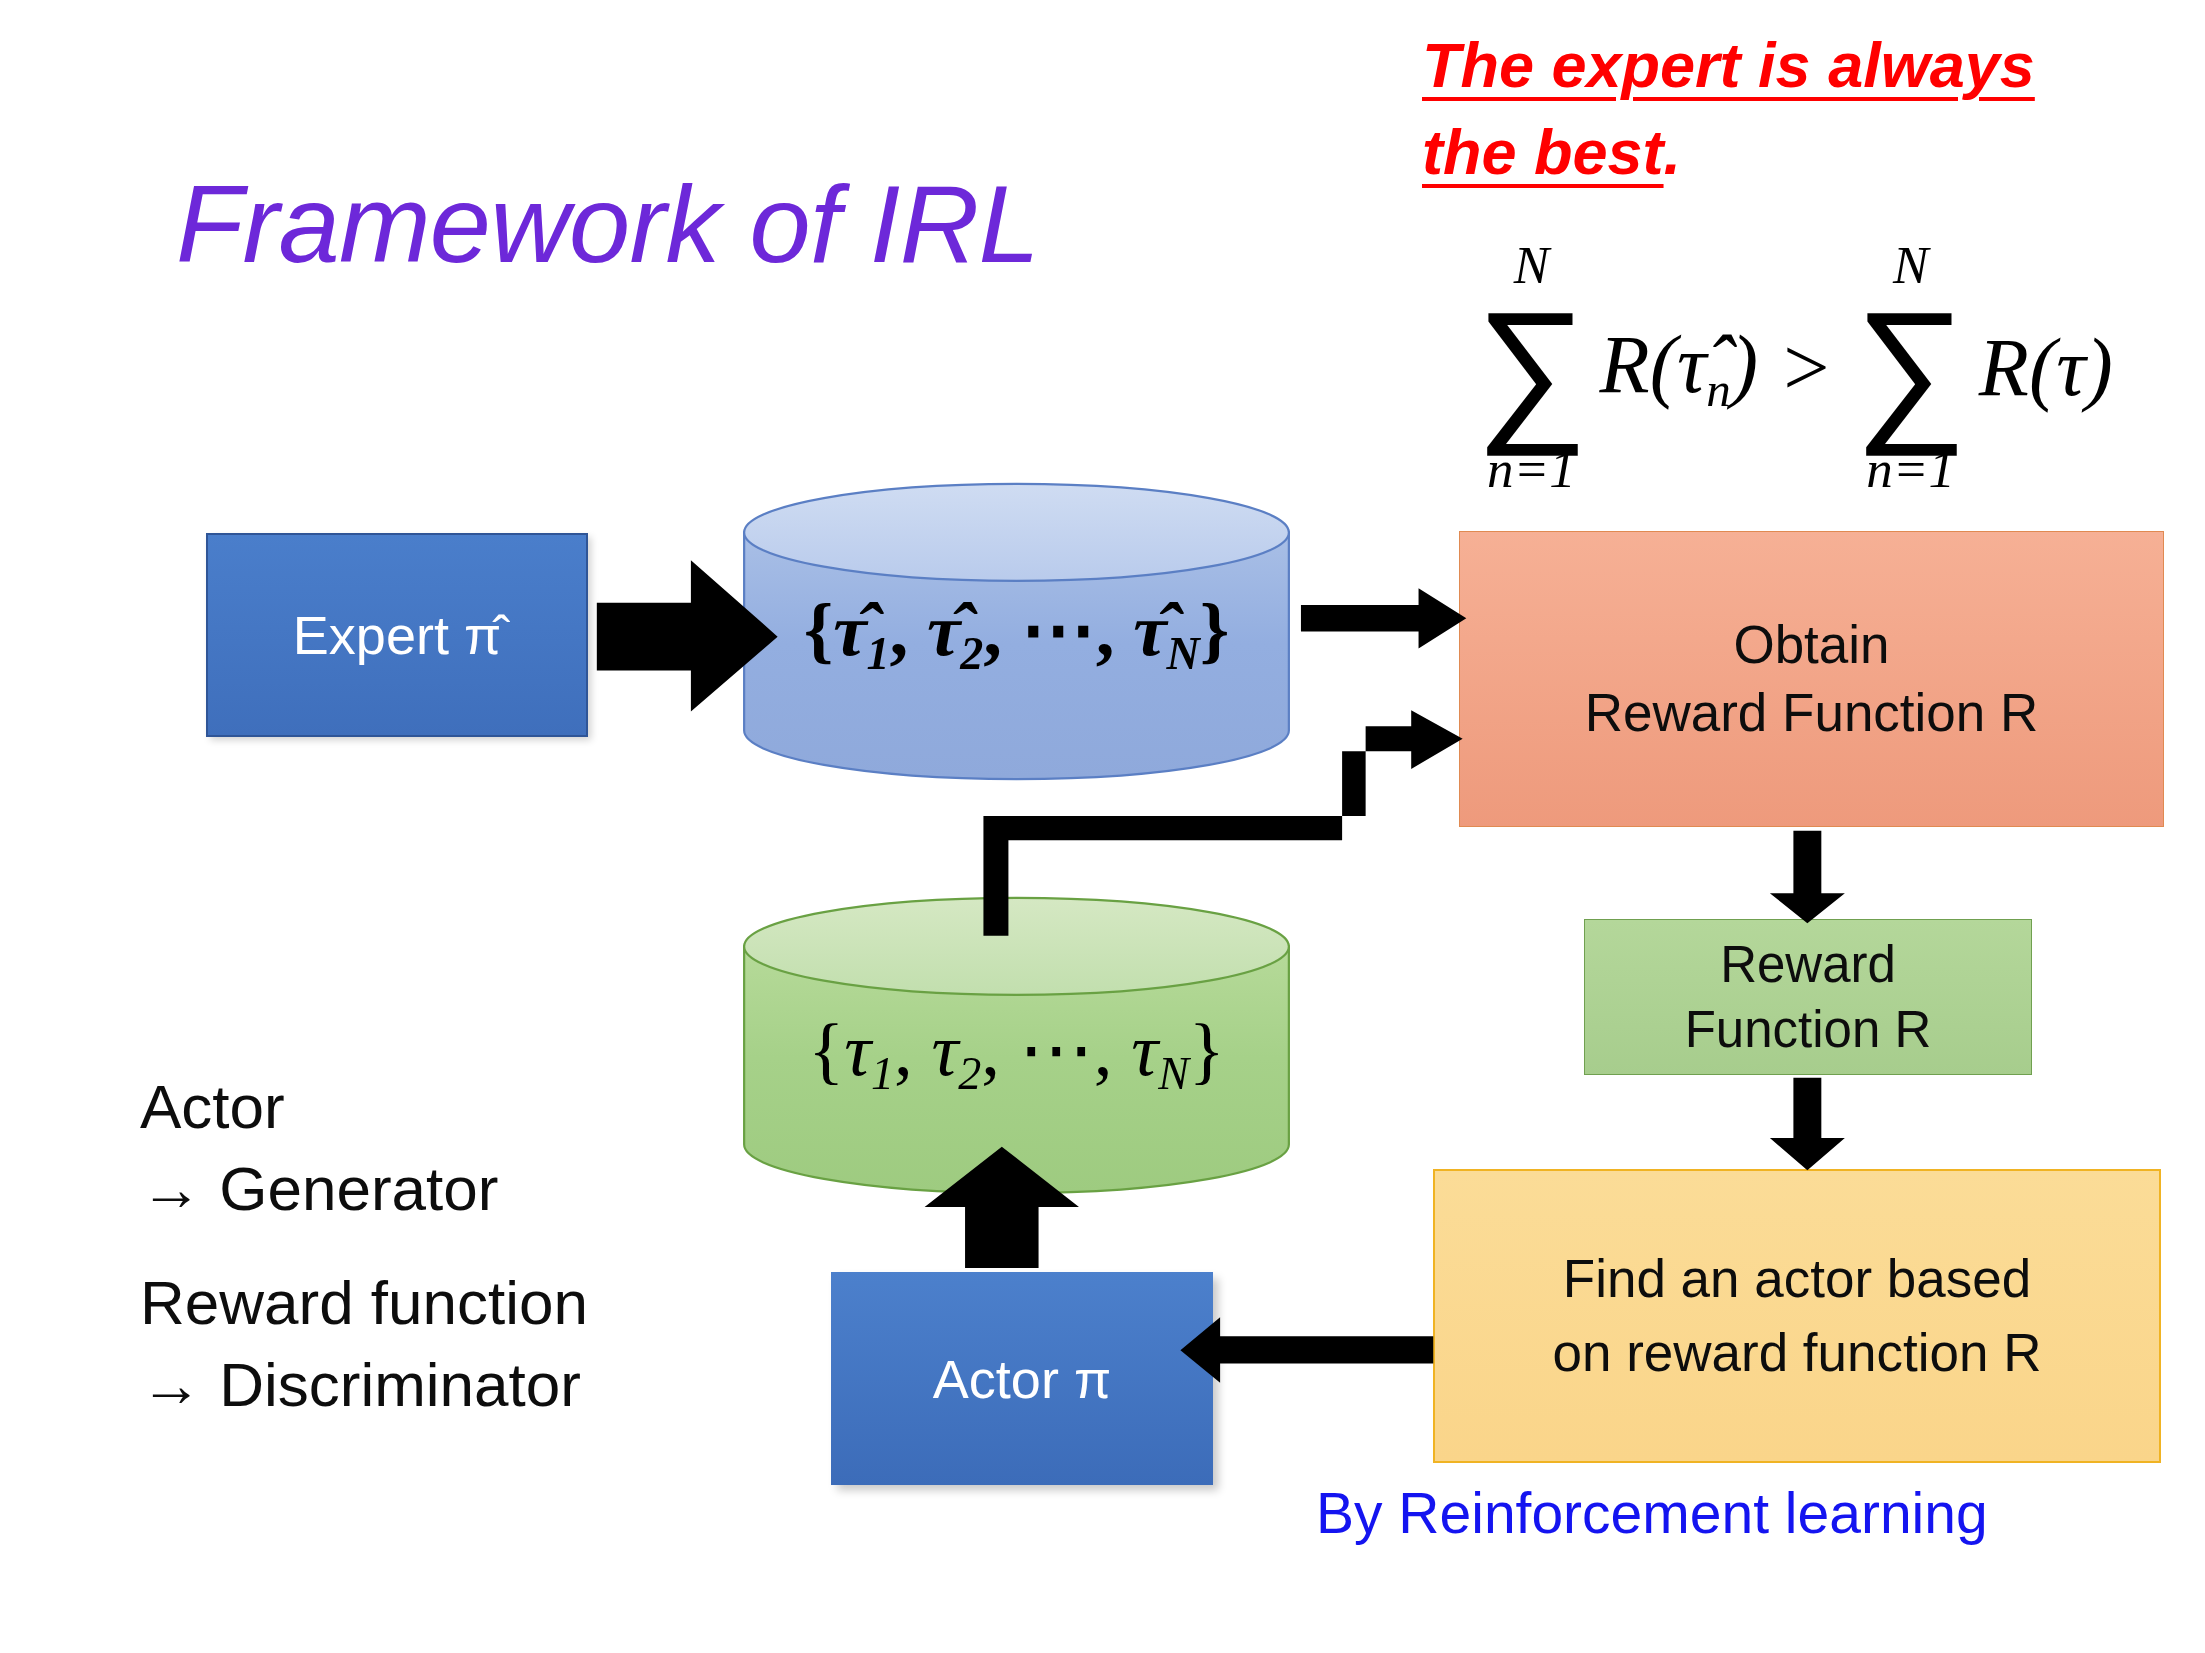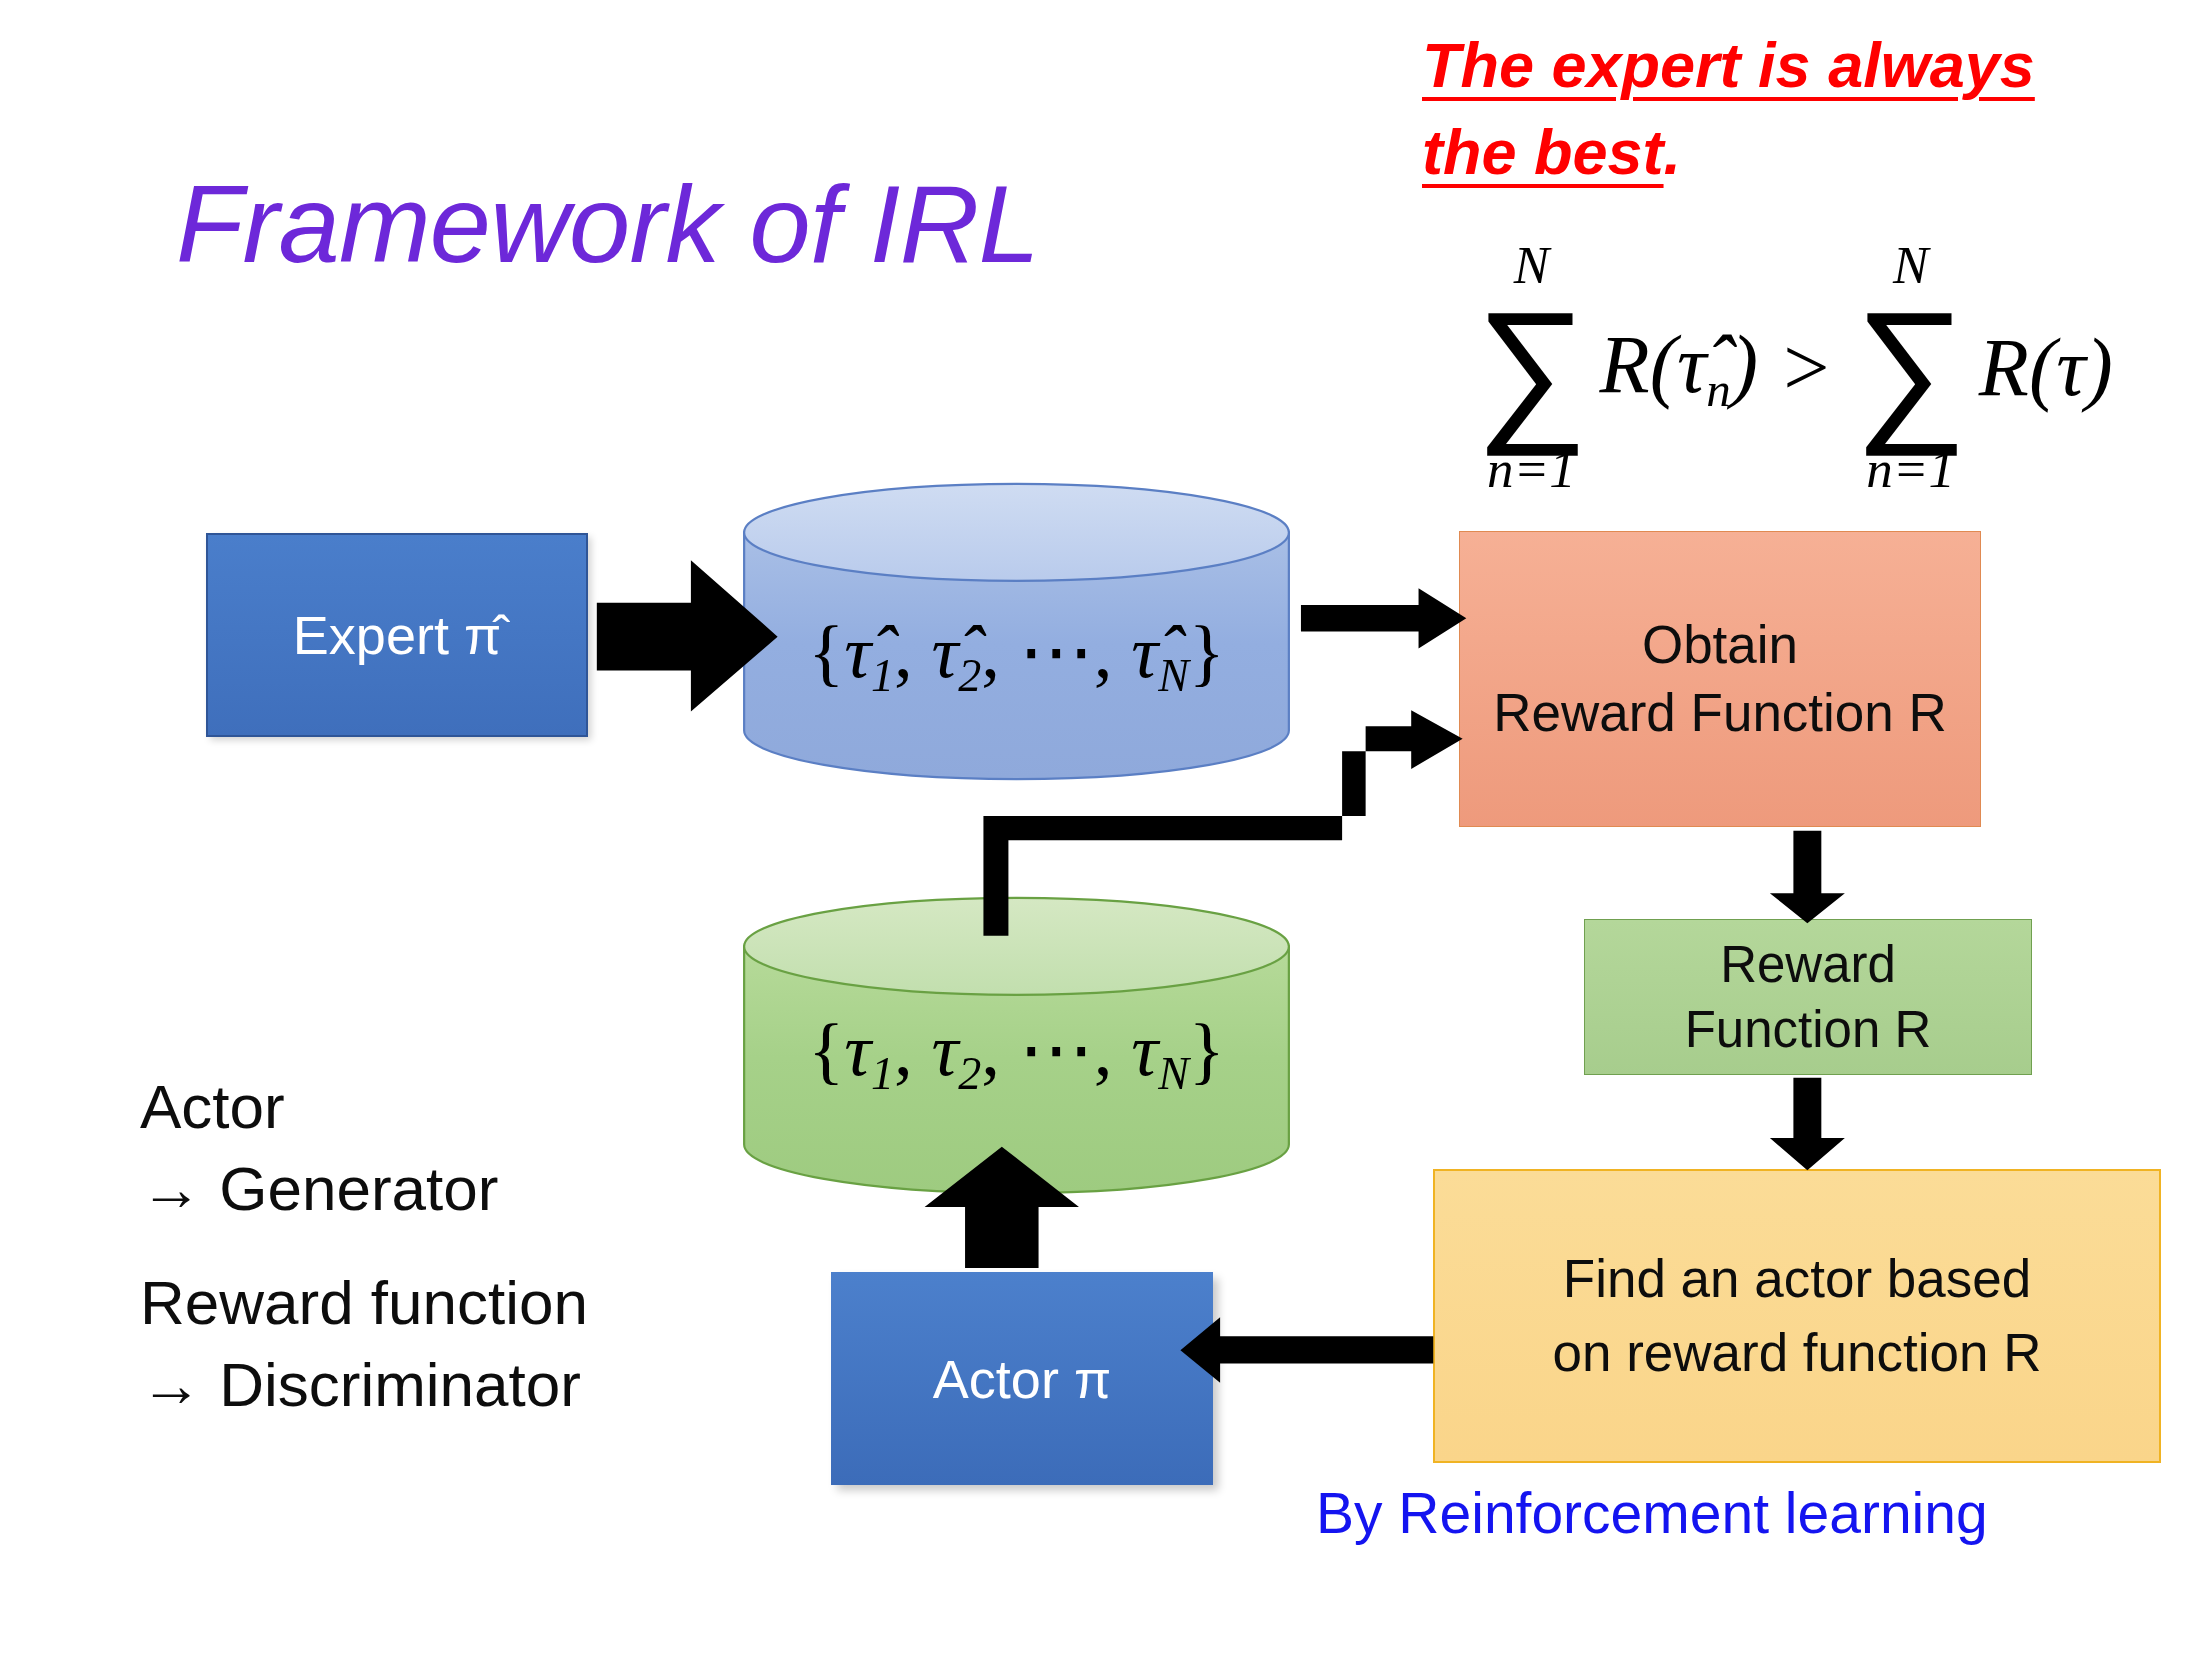--- a/index.html
+++ b/index.html
@@ -52,21 +52,21 @@
     border:2.9px solid #2f5597; color:#ffffff;
     font-size:54px; box-shadow:4.4px 4.4px 7.4px rgba(0,0,0,.18);margin-left:8px;
   }
   #actor-box{
     left:831px; top:1272px; width:382px; height:213px;
     background:linear-gradient(180deg,#4c80cc 0%,#3c6cb9 100%);
     border:none; color:#ffffff;
     font-size:54px; box-shadow:5.9px 5.9px 8.8px rgba(0,0,0,.22);
   }
   #obtain-reward-box{
-    left:1459px; top:531px; width:522px; height:296px;
+    left:1459px; top:531px; width:705px; height:296px;
     background:linear-gradient(180deg,#f6b095 0%,#ee9a7c 100%);
     border:1.5px solid #e08a52;
     font-size:53px; line-height:68px;
   }
   #reward-function-box{
     left:1584px; top:919px; width:448px; height:156px;
     background:linear-gradient(180deg,#b4d79a 0%,#a7cd8d 100%);
     border:1.5px solid #70a050;
     font-size:51px; line-height:65px;
   }
@@ -145,21 +145,21 @@
           <stop offset="100%" stop-color="#8fa9db"></stop>
         </linearGradient>
         <linearGradient id="blueTop" x1="0" y1="0" x2="0" y2="1">
           <stop offset="0%" stop-color="#cfdcf2"></stop>
           <stop offset="100%" stop-color="#b9cbec"></stop>
         </linearGradient>
       </defs>
       <path d="M4,70 L4,340 A371,66 0 0 0 746,340 L746,70 Z" fill="url(#blueBody)" stroke="#5b7fc4" stroke-width="3"></path>
       <ellipse cx="375" cy="70" rx="371" ry="66" fill="url(#blueTop)" stroke="#5b7fc4" stroke-width="3"></ellipse>
     </svg>
-    <div class="lbl" style="top:126px;"><span>{</span><span class="it">τ̂</span><span class="sub">1</span>,&nbsp;<span class="it">τ̂</span><span class="sub">2</span>,&nbsp;<span>⋯</span>,&nbsp;<span class="it">τ̂</span><span class="sub">N</span><span>}</span></div>
+    <div class="lbl" style="top:104px;font-weight:bold;"><span>{</span><span class="it">τ̂</span><span class="sub">1</span>,&nbsp;<span class="it">τ̂</span><span class="sub">2</span>,&nbsp;<span>⋯</span>,&nbsp;<span class="it">τ̂</span><span class="sub">N</span><span>}</span></div>
   </div>
 
   <div class="cyl" id="actor-traj-cylinder">
     <svg width="551" height="301" viewBox="0 0 750 410">
       <defs>
         <linearGradient id="greenBody" x1="0" y1="0" x2="0" y2="1">
           <stop offset="0%" stop-color="#b6da99"></stop>
           <stop offset="45%" stop-color="#a6d189"></stop>
           <stop offset="100%" stop-color="#9ecb80"></stop>
         </linearGradient>

